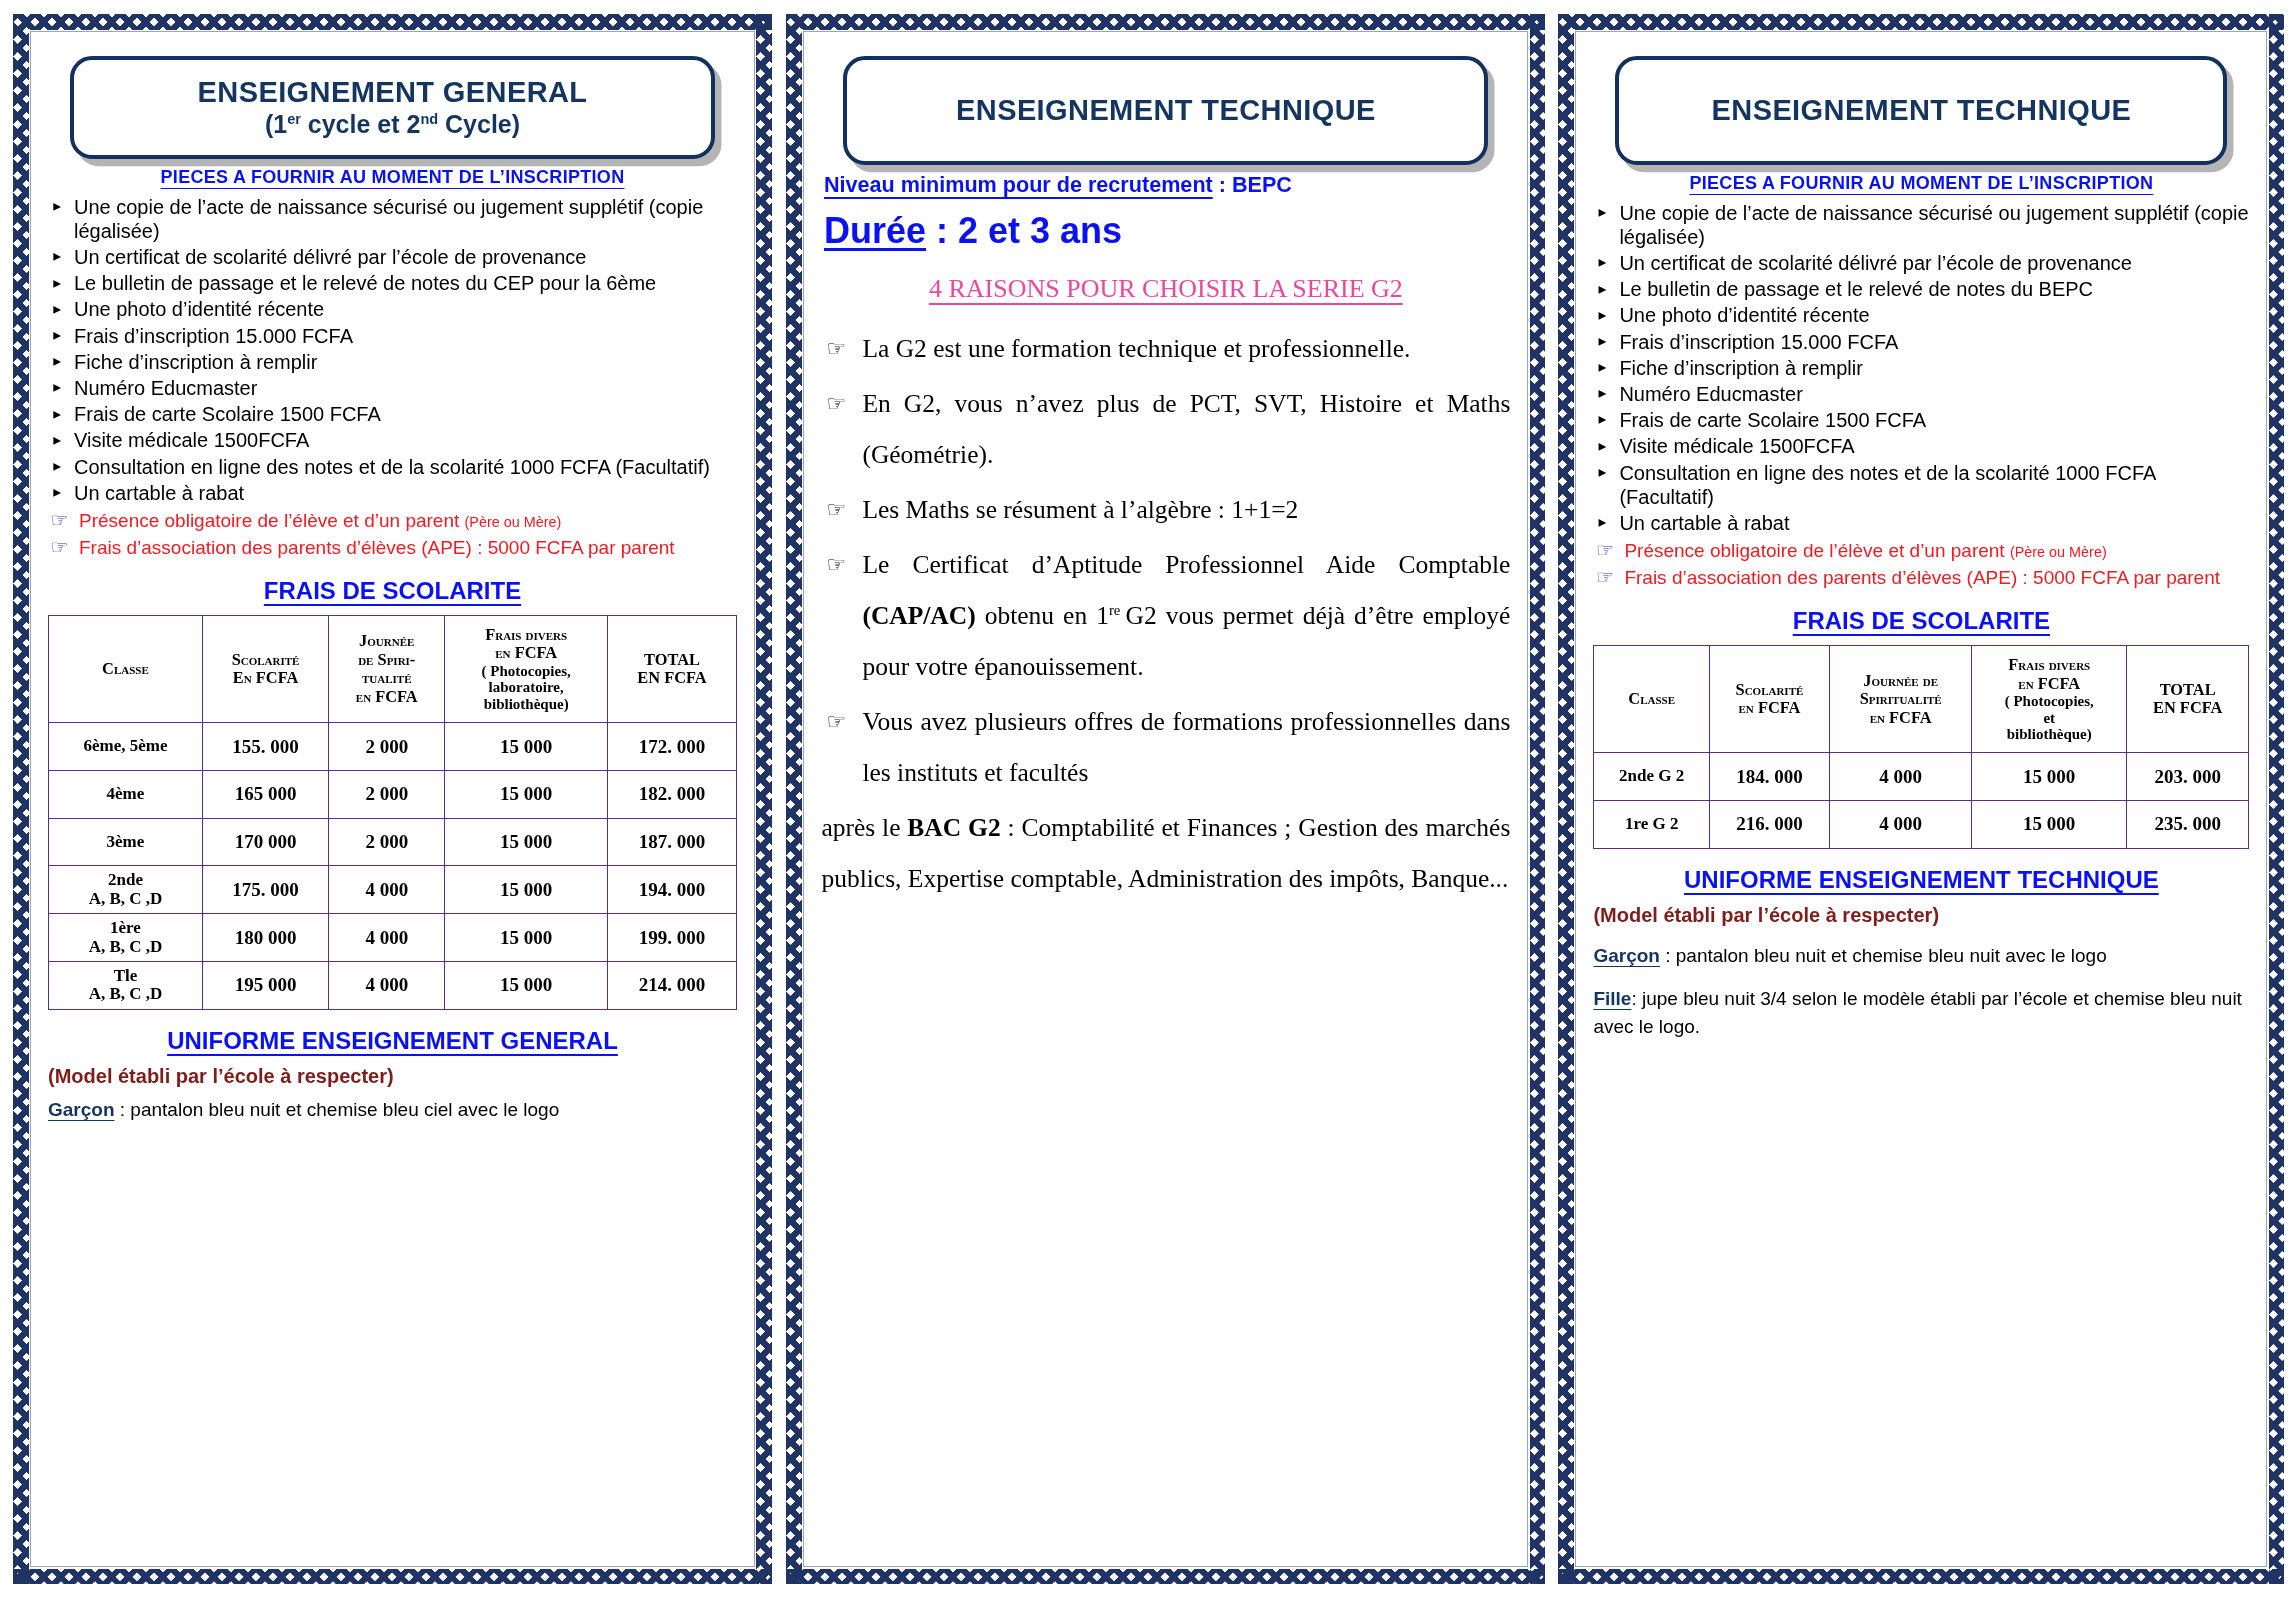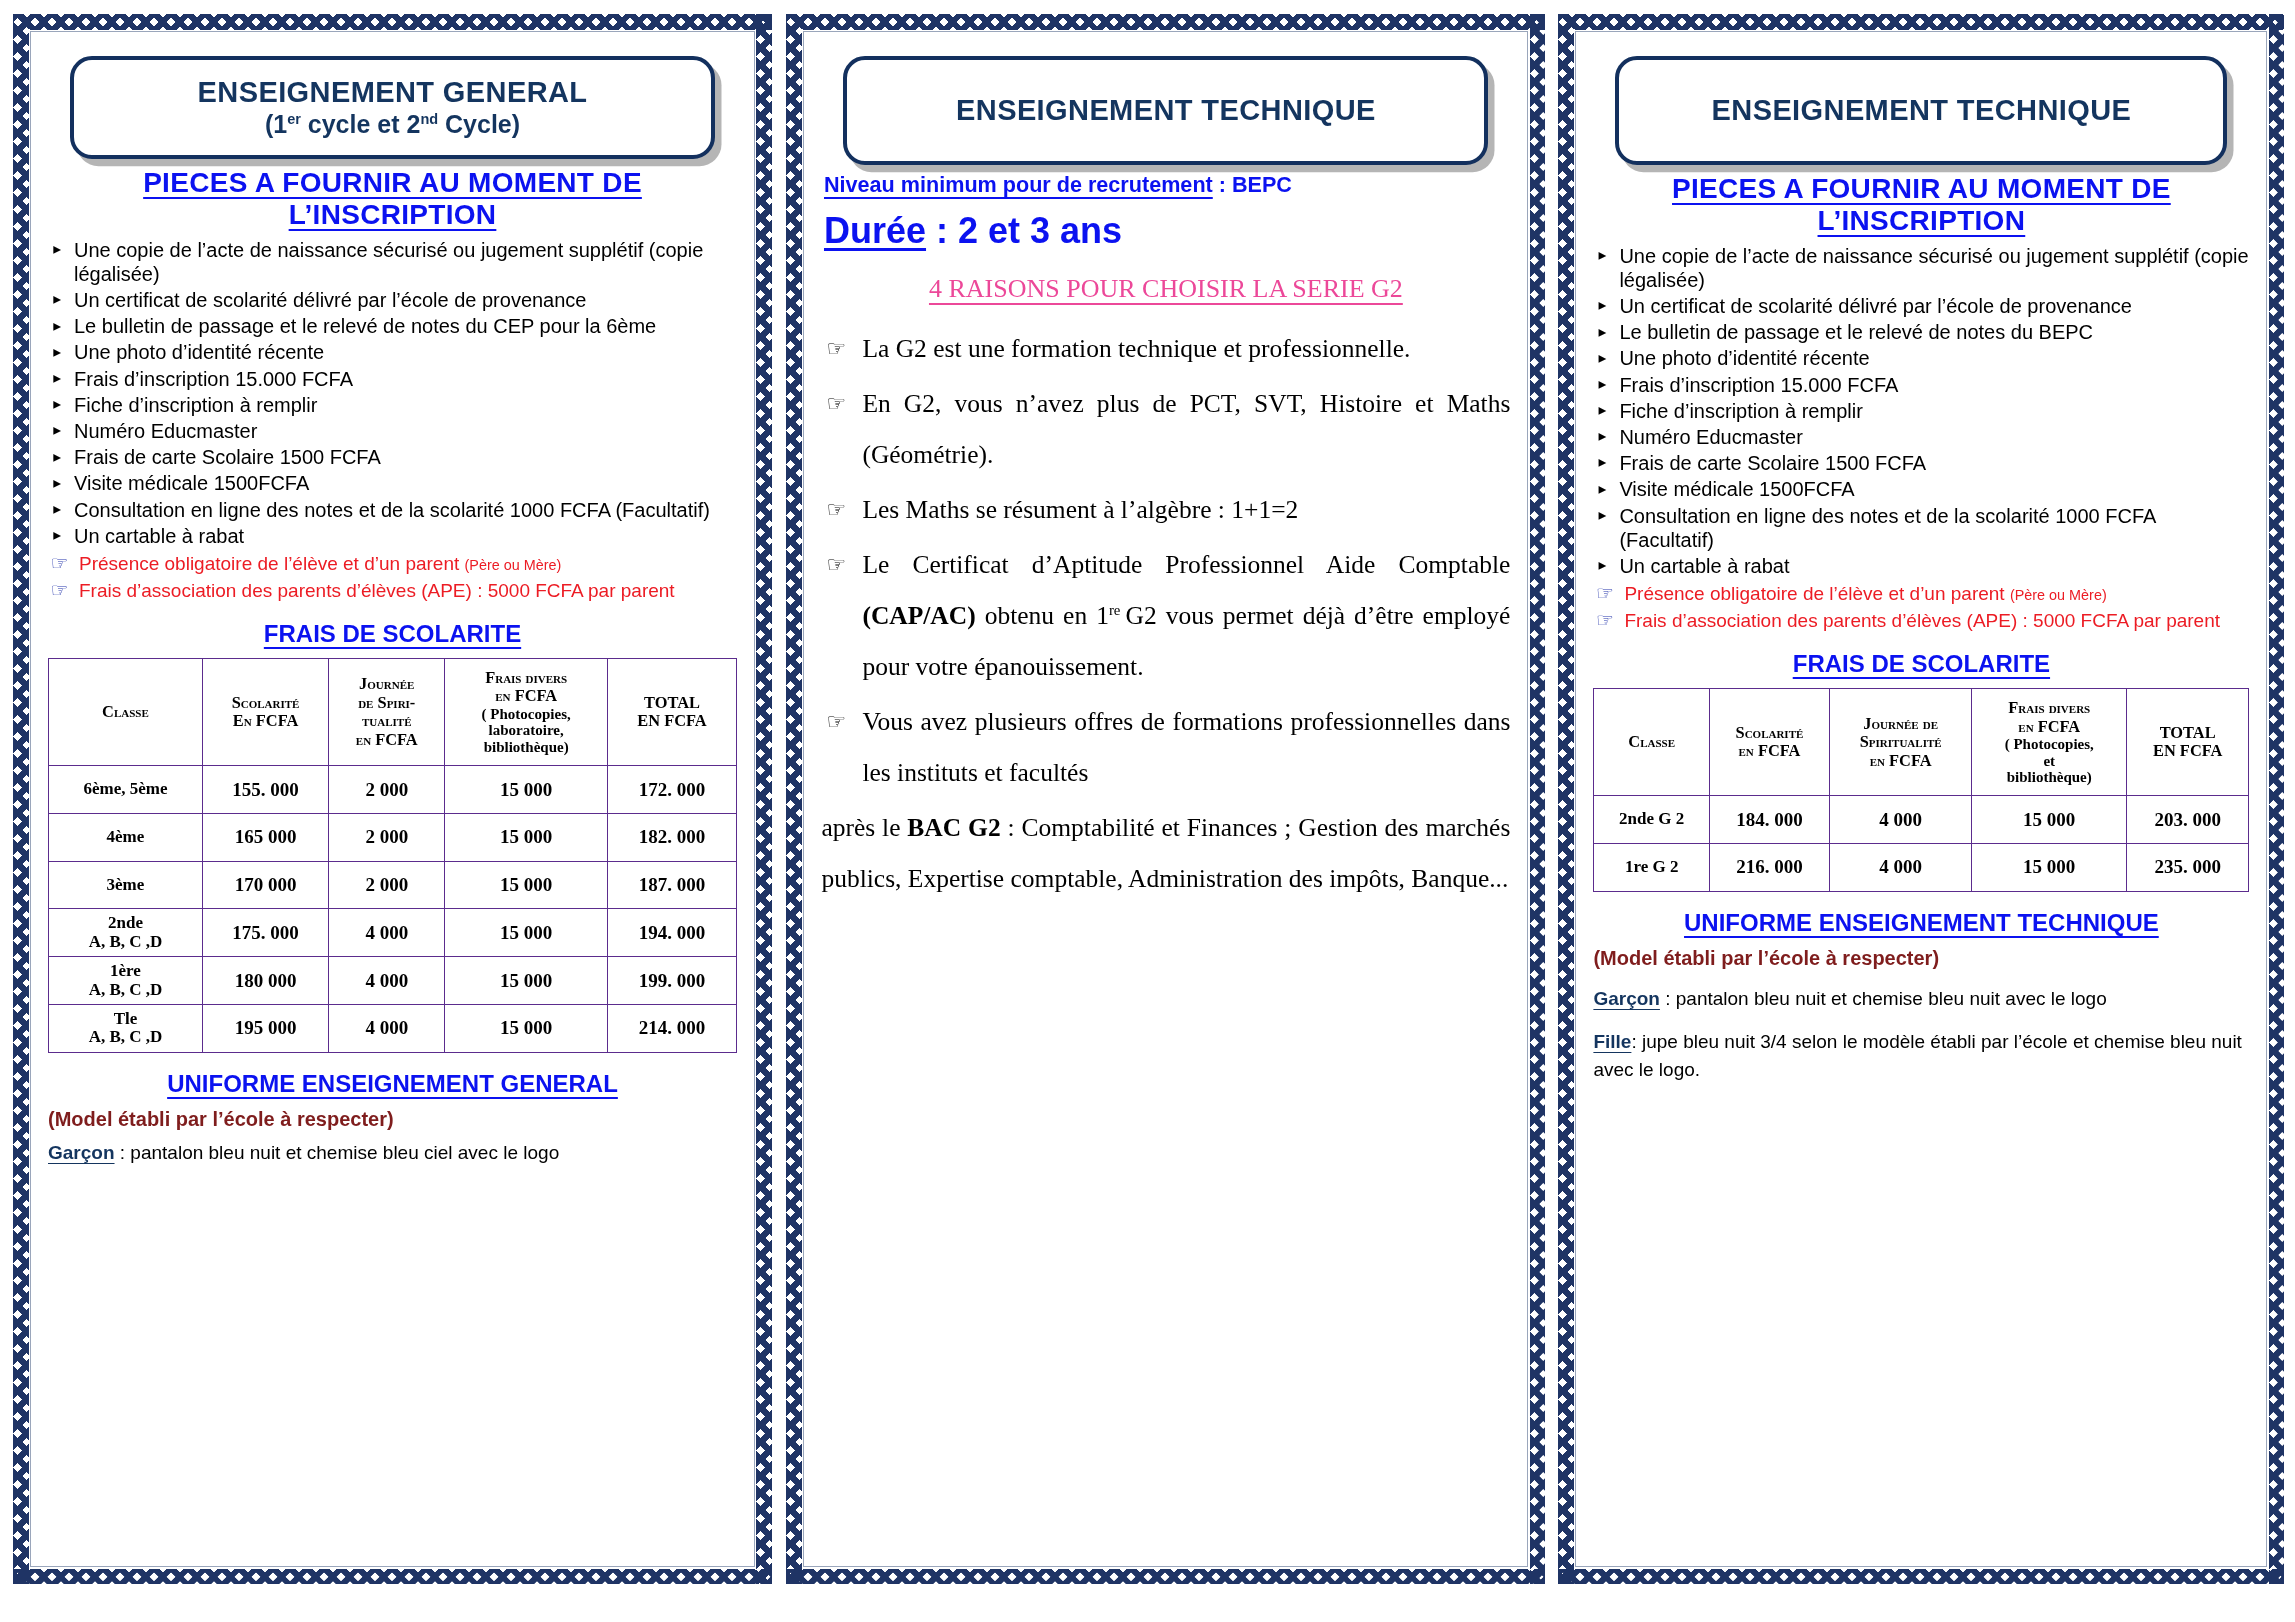--- a/index.html
+++ b/index.html
@@ -62,21 +62,21 @@
   .titlebox .t2{
     color:#14355f;font-size:25px;font-weight:bold;line-height:1.15;margin-top:1.3px;
   }
   .titlebox.tall{padding:35px 14px;}
   sup{font-size:.58em;vertical-align:super;}
 
   
   .bluehead{
     color:#0b12f0;font-weight:bold;text-align:center;
     text-decoration:underline;text-underline-offset:4.6px;
-    font-size:28px;letter-spacing:0.3px;margin:7.9px 0 6.5px;
+    font-size:18px;letter-spacing:0.3px;margin:7.9px 0 6.5px;
   }
   .sectionhead{
     color:#0b12f0;font-weight:bold;text-align:center;
     text-decoration:underline;text-underline-offset:5.2px;
     font-size:24px;margin:17px 0 10.5px;
   }
   .subhead{
     color:#7f1d1d;font-weight:bold;text-align:left;font-size:20px;margin:5.2px 0 7.9px;
   }
 

